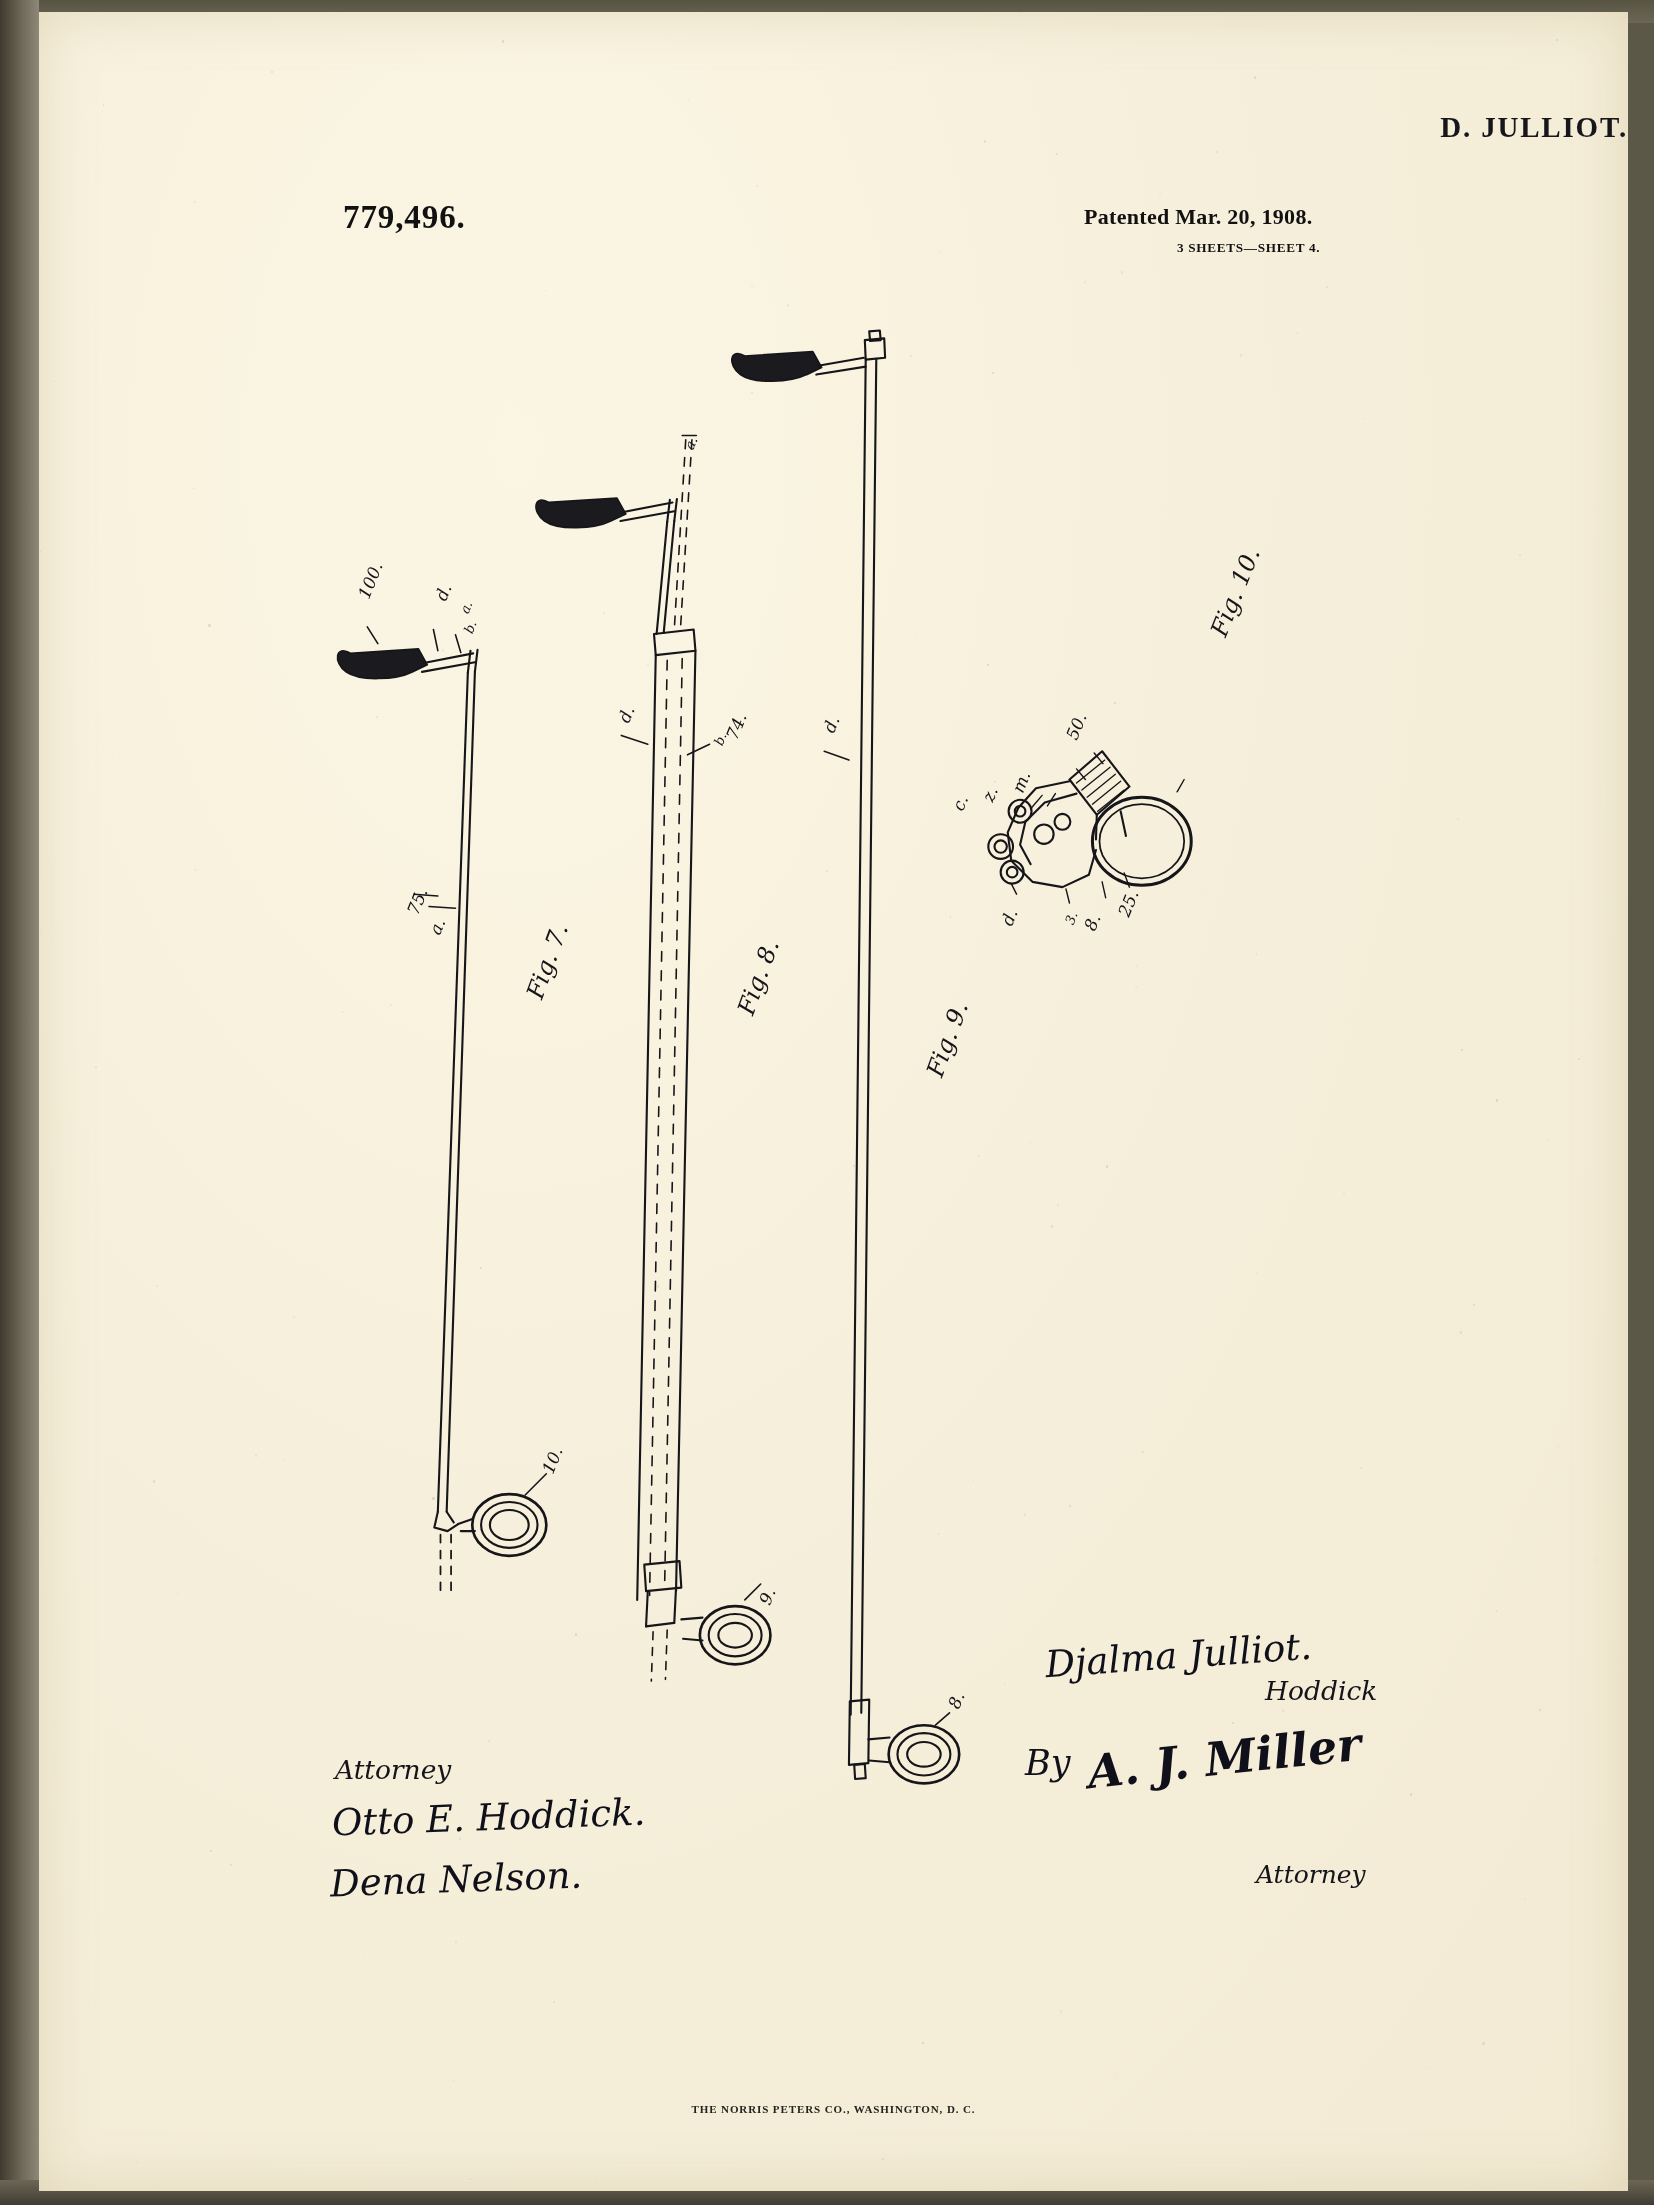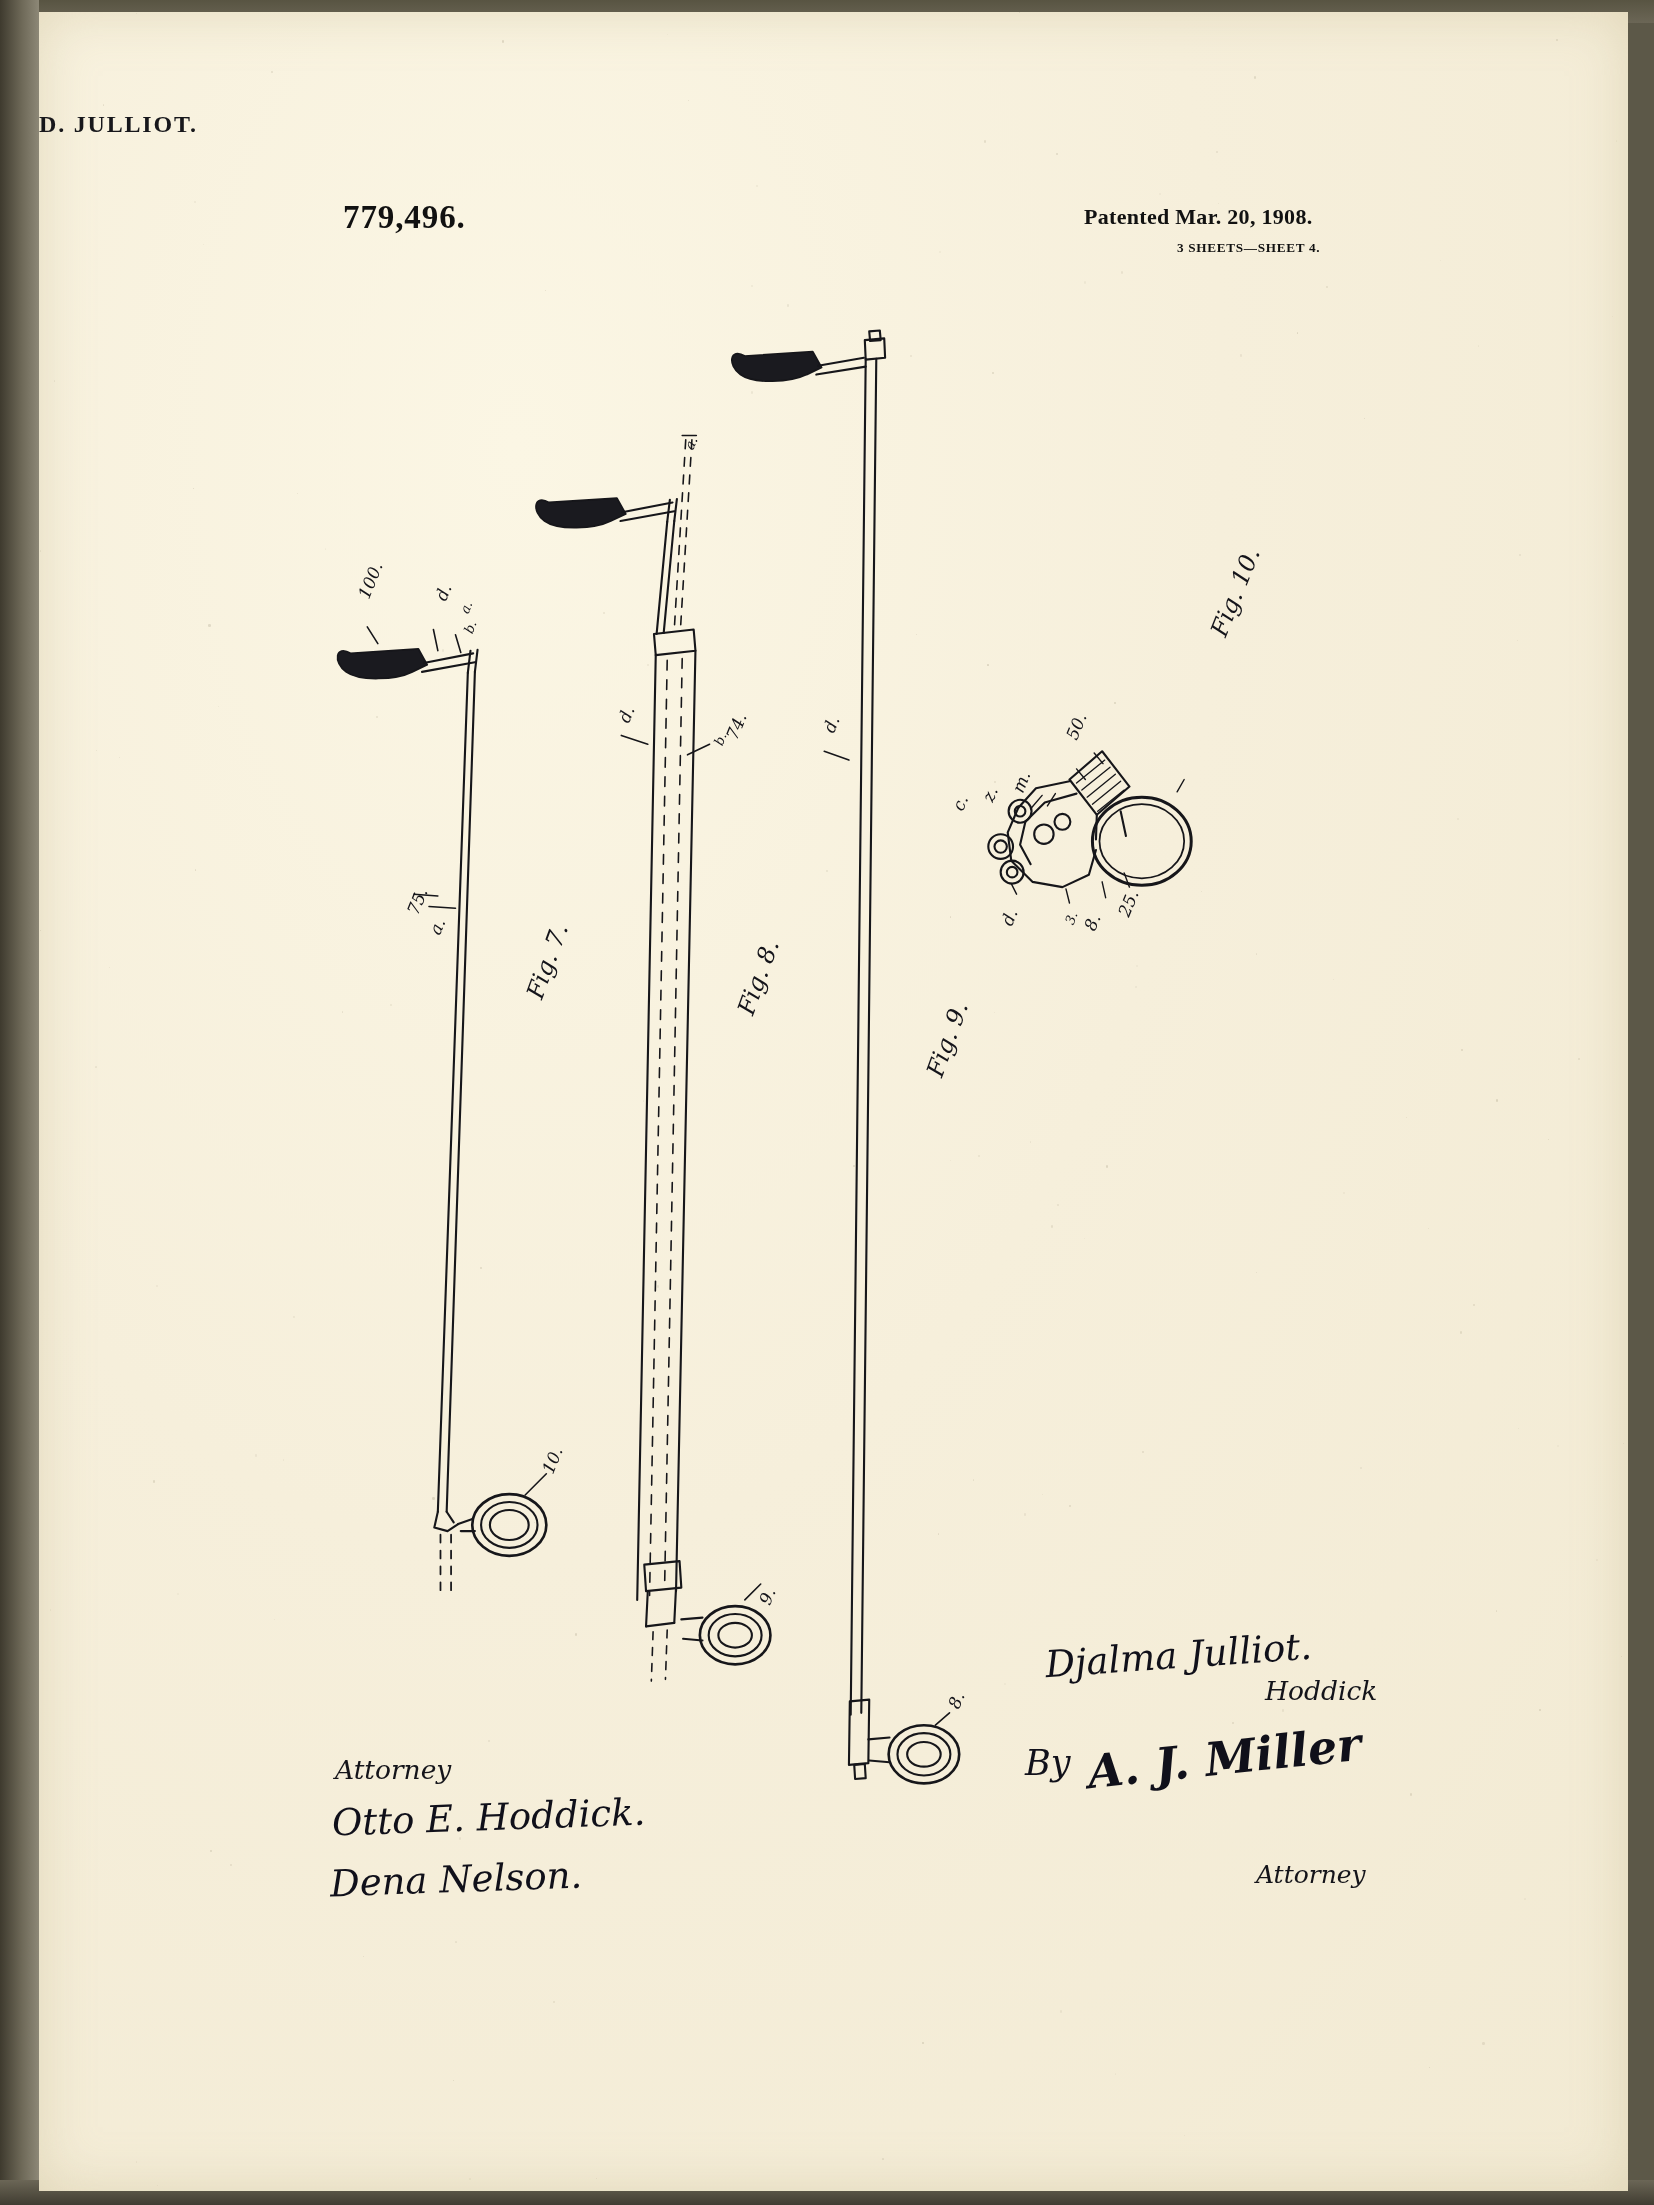--- a/index.html
+++ b/index.html
@@ -31,22 +31,22 @@
       radial-gradient(ellipse at 30% 20%, #fbf6e4 0%, #f6efdb 45%, #f2ead3 100%);
     box-shadow:inset 0 0 53px rgba(190,175,130,.35);
     overflow:hidden;
   }
   
   #speckle{position:absolute;inset:0;opacity:.55;}
   #speckle span{position:absolute;background:#9a9077;border-radius:50%;}
 
   
   #hdr-name{
-    position:absolute;left:0;right:0;top:99px;text-align:left;
-    font-family:"Liberation Serif",serif;font-weight:bold;font-size:24px;
+    position:absolute;left:0;right:0;top:99px;text-align:right;
+    font-family:"Liberation Serif",serif;font-weight:bold;font-size:29px;
     letter-spacing:1.8px;color:#17171b;
   }
   #hdr-sub{
     position:absolute;left:0;right:0;top:134px;text-align:center;
     font-weight:bold;font-size:17px;letter-spacing:1.8px;color:#17171b;
   }
   #hdr-app{
     position:absolute;left:0;right:0;top:161px;text-align:center;
     font-weight:bold;font-size:14px;letter-spacing:0.5px;color:#17171b;
   }
@@ -437,16 +437,17 @@
     <div class="sig" style="left:293px;top:1784px;font-size:37px;transform:rotate(-2deg);">Otto E. Hoddick.</div>
     <div class="sig" style="left:291px;top:1846px;font-size:37px;transform:rotate(-2deg);">Dena Nelson.</div>
 
     <div class="sig" style="left:1006px;top:1622px;font-size:37px;transform:rotate(-4deg);">Djalma Julliot.</div>
     <div id="inventor-lbl">Hoddick</div>
 
     <div class="sig" style="left:986px;top:1731px;font-size:35px;">By</div>
     <div class="sig" style="left:1048px;top:1719px;font-size:46px;transform:rotate(-6deg);font-weight:bold;">A. J. Miller</div>
     <div id="attorney-lbl">Attorney</div>
 
+    <div id="printer">THE NORRIS PETERS CO., WASHINGTON, D. C.</div>
 
   </div>
 </div>
 
 
 </body></html>

